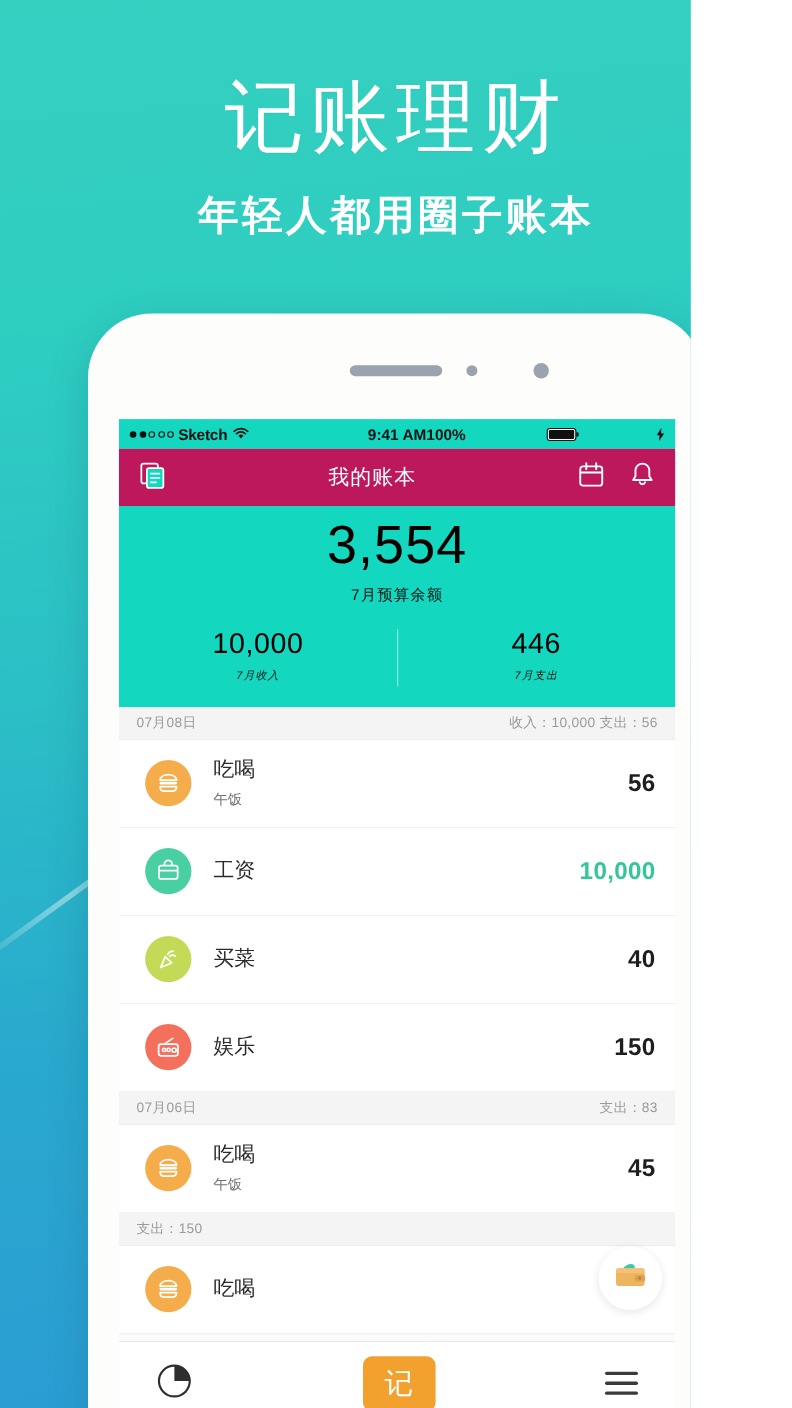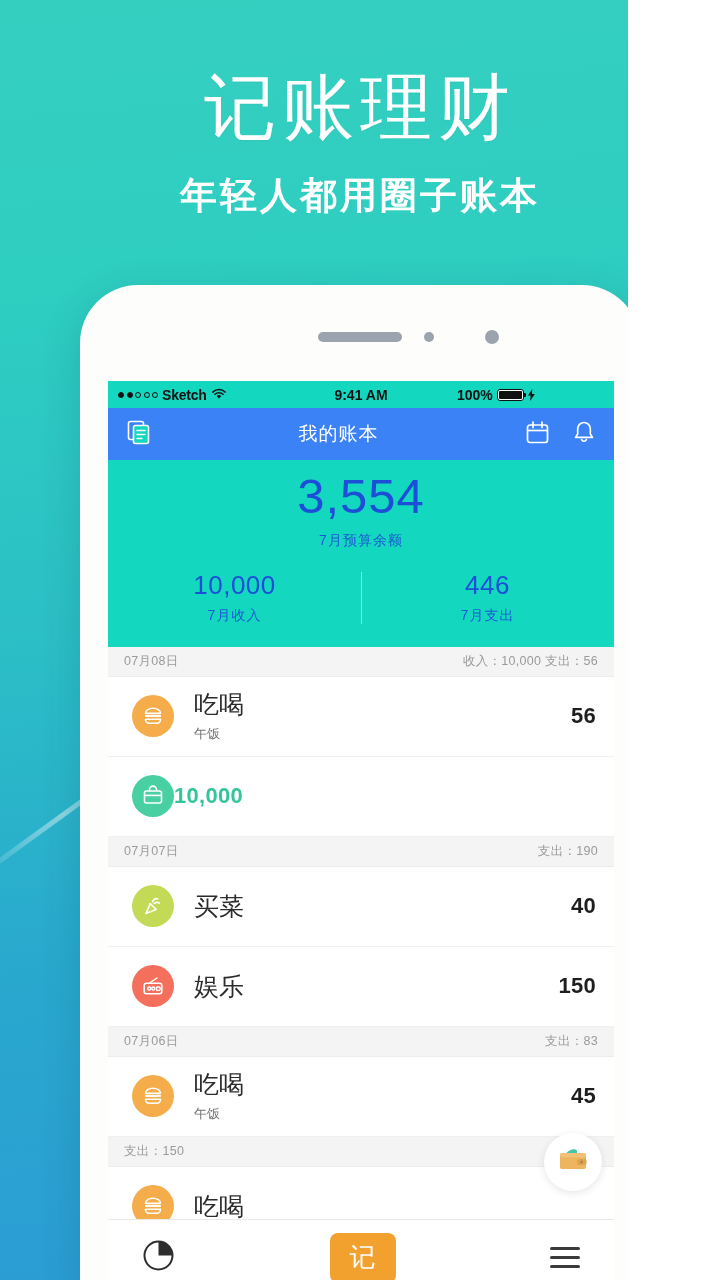--- a/index.html
+++ b/index.html
@@ -86,54 +86,54 @@
     display: flex; align-items: center;
     padding: 0 10px;
     font-size: 14px; color: #111; font-weight: 600;
   }
   .sb-left { display: flex; align-items: center; gap: 4px; flex: 1; }
   .sb-dots { display: flex; gap: 2.5px; align-items: center; }
   .sb-dots i { width: 6px; height: 6px; border-radius: 50%; border: 1px solid #111; display: block; }
   .sb-dots i.f { background: #111; }
   .sb-carrier { font-size: 14px; letter-spacing: -.2px; }
   .sb-center { flex: 0 0 auto; font-size: 14px; }
-  .sb-right { flex: 1; display: flex; align-items: center; justify-content: center; gap: 4px; }
+  .sb-right { flex: 1; display: flex; align-items: center; justify-content: space-between; gap: 4px; }
   .batt {
     width: 27px; height: 12px; border: 1px solid #111; border-radius: 3px;
     position: relative; padding: 1px; background: #fff;
   }
   .batt::after {
     content: ""; position: absolute; right: -3.5px; top: 3.5px;
     width: 2px; height: 4px; background: #111; border-radius: 0 1px 1px 0;
   }
   .batt span { display: block; height: 100%; background: #111; border-radius: 1px; }
 
   
   .navbar {
-    height: 52px; background: #3b82f6;
+    height: 52px; background: #be185d;
     display: flex; align-items: center; padding: 0 18px;
     color: #fff;
   }
   .nav-title { flex: 1; text-align: center; font-size: 19px; letter-spacing: 1px; }
   .nav-right { display: flex; gap: 22px; align-items: center; }
 
   
   .summary {
-    background: #14d7c0; color: #1d4ed8;
+    background: #14d7c0; color: #000000;
     padding: 10px 0 22px;
     text-align: center;
   }
   .balance { font-size: 49px; font-weight: 300; letter-spacing: 1px; line-height: 1.1; }
   .balance-label { font-size: 14px; margin-top: 8px; opacity: .92; letter-spacing: 1px; }
   .io-row {
     display: flex; margin-top: 20px; position: relative;
   }
   .io-col { flex: 1; }
   .io-val { font-size: 26px; font-weight: 400; letter-spacing: .5px; }
-  .io-lab { font-size: 14px; margin-top: 6px; opacity: .93; letter-spacing: 1px; }
+  .io-lab { font-size: 10px; margin-top: 6px; opacity: .93; letter-spacing: 1px; font-style: italic; }
   .io-div {
     position: absolute; left: 50%; top: 2px; width: 1px; height: 52px;
     background: rgba(255,255,255,.55);
   }
 
   
   .list { background: #fff; }
   .day-head {
     height: 30px; background: #f4f4f4;
     display: flex; align-items: center;
@@ -149,21 +149,21 @@
     padding: 0 18px 0 24px;
     border-bottom: 1px solid #f0f0f0;
     margin-left: 0;
   }
   .icon-circle {
     width: 42px; height: 42px; border-radius: 50%;
     display: flex; align-items: center; justify-content: center;
     flex: 0 0 42px;
   }
   .row-text { flex: 1; padding-left: 20px; }
-  .row-title { font-size: 25px; color: #2b2b2b; font-weight: 500; line-height: 1.2; }
+  .row-title { font-size: 19px; color: #2b2b2b; font-weight: 500; line-height: 1.2; }
   .row-note { font-size: 13px; color: #737373; margin-top: 6px; }
   .row-amt { font-size: 22px; font-weight: 700; color: #1e1e1e; letter-spacing: .3px; }
   .row-amt.income { color: #35c59b; }
 
   
   .fab {
     position: absolute; right: 12px; bottom: 104px;
     width: 58px; height: 58px; border-radius: 50%;
     background: #ffffff;
     box-shadow: 0 2px 8px rgba(0,0,0,.10);
@@ -306,25 +306,24 @@
             <div class="row-amt">56</div>
           </div>
           <div class="row">
             <span class="icon-circle" style="background: rgb(72, 207, 162);">
               <svg width="24" height="24" viewBox="0 0 24 24">
                 <rect x="3.5" y="7" width="17" height="12" rx="2" fill="none" stroke="#fff" stroke-width="1.6"></rect>
                 <path d="M8.5 7V5.6a3.5 3.5 0 0 1 7 0V7" fill="none" stroke="#fff" stroke-width="1.6"></path>
                 <line x1="3.5" y1="11.4" x2="20.5" y2="11.4" stroke="#fff" stroke-width="1.6"></line>
               </svg>
             </span>
+            <div class="row-text">
+              <div class="row-title">工资</div>
+            </div>
             <div class="row-amt income">10,000</div>
-          </div>
-          <div class="day-head">
-            <span class="day-date">07月07日</span>
-            <span class="day-sum">支出：190</span>
           </div>
           <div class="row">
             <span class="icon-circle" style="background: rgb(194, 218, 85);">
               <svg width="24" height="24" viewBox="0 0 24 24">
                 <path d="M9.2 9.6 5 19.6l10-4.2z" fill="none" stroke="#fff" stroke-width="1.6" stroke-linejoin="round"></path>
                 <path d="M11.6 7.6c1-2 3.2-3.2 5-2.8" fill="none" stroke="#fff" stroke-width="1.6" stroke-linecap="round"></path>
                 <path d="M13.2 9.4c1.6-1.2 3.8-1.2 5.2-.2" fill="none" stroke="#fff" stroke-width="1.6" stroke-linecap="round"></path>
               </svg>
             </span>
             <div class="row-text">

